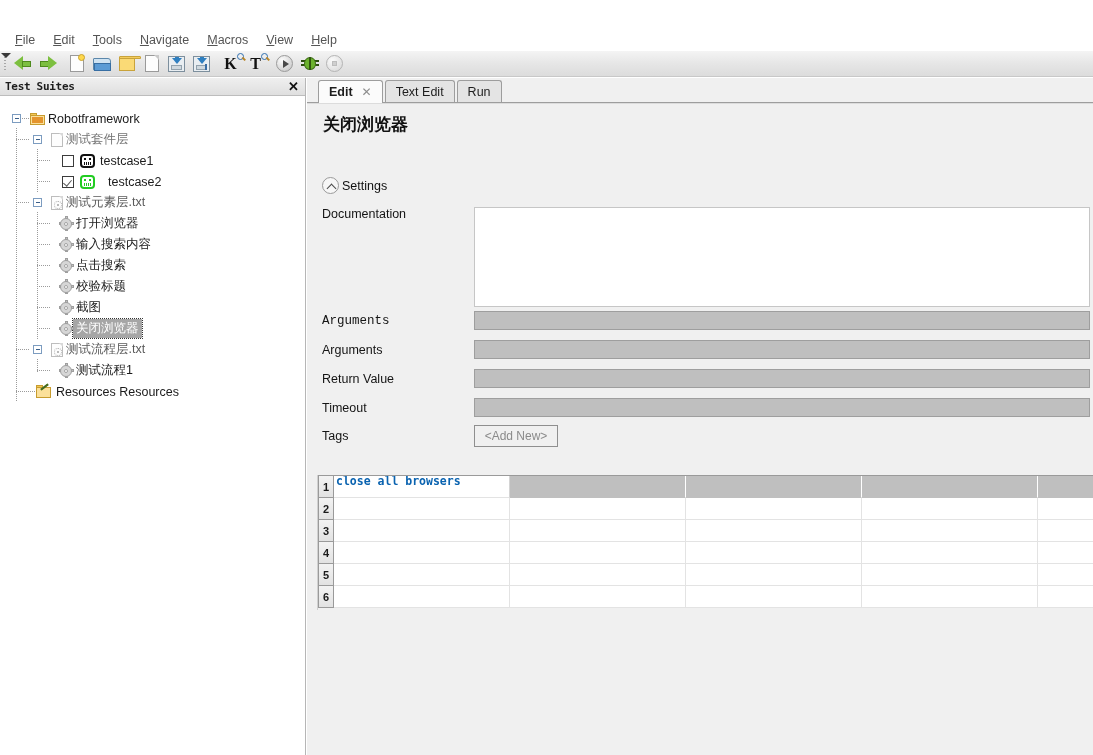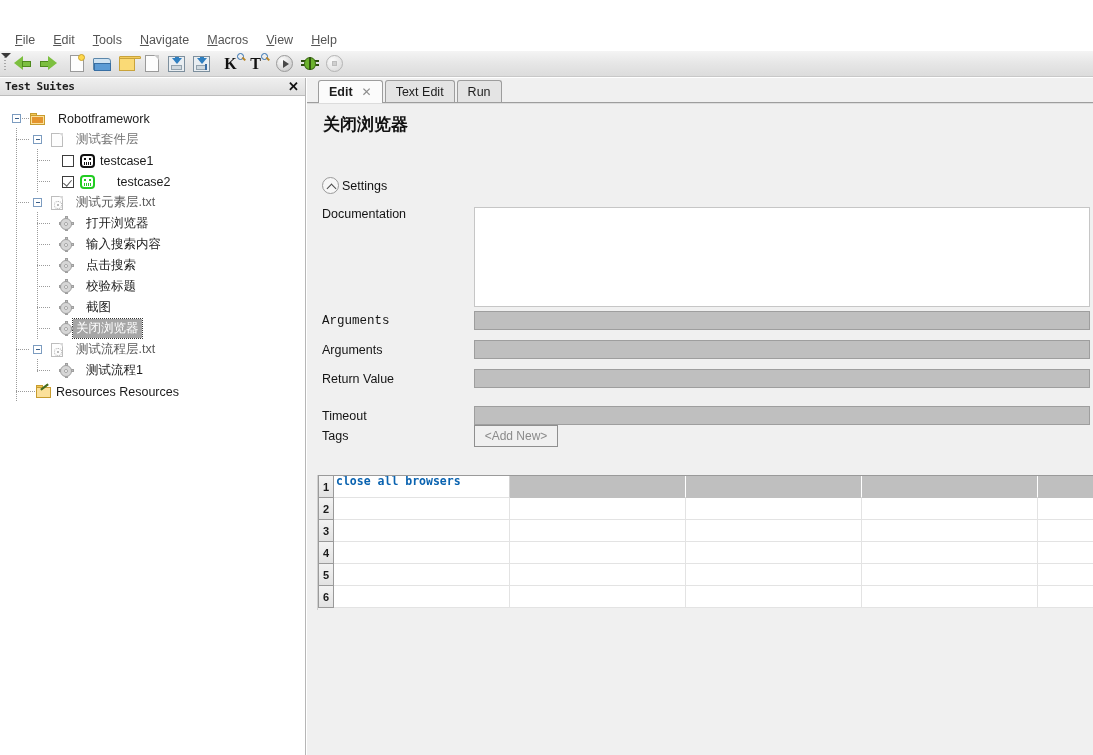--- a/index.html
+++ b/index.html
@@ -225,21 +225,21 @@
   }
   .tree-body {
     position: relative; width: 100%; height: 658px;
     background: #fff; overflow: hidden;
   }
   .tnode {
     position: absolute; height: 21px; display: flex; align-items: center;
     white-space: nowrap;
   }
   .tlabel {
-    font-size: 12.5px; color: #1b1b1b; padding-left: 13px;
+    font-size: 12.5px; color: #1b1b1b; padding-left: 3px;
   }
   .tlabel.sel {
     background: #a6a6a6; color: #ffffff;
     outline: 1px dotted #333; outline-offset: 0px;
     padding: 1px 3px 1px 3px;
   }
   
   .exp {
     width: 9px; height: 9px; border: 1px solid #7c9cc0; background: #fff;
     position: absolute; box-sizing: border-box;
@@ -620,21 +620,21 @@
       </div>
 
       <div class="tnode" style="left:62px; top:75px;">
         <span class="cbox checked"></span>
         <span style="width:6px;"></span>
         <span class="i-robot green">
             <span class="eye l"></span>
             <span class="eye r"></span>
             <span class="mouth"></span>
           </span>
-        <span class="tlabel" style="padding-left:22px;">testcase2</span>
+        <span class="tlabel" style="padding-left:13px;">testcase2</span>
       </div>
 
       <div class="tnode" style="left:51px; top:96px;">
         <span class="i-doc gear">
             <span class="fold"></span>
           </span>
         <span class="tlabel" style="color:#5a5a5a;">测试元素层.txt</span>
       </div>
 
       <div class="tnode" style="left:59px; top:117px;">
@@ -774,21 +774,21 @@
         <div class="frow" style="left:0; top:133px; align-items:center;">
           <span class="flabel">Arguments</span>
           <span class="finput" style="width:616px;"></span>
         </div>
 
         <div class="frow" style="left:0; top:162px; align-items:center;">
           <span class="flabel">Return Value</span>
           <span class="finput" style="width:616px;"></span>
         </div>
 
-        <div class="frow" style="left:0; top:191px; align-items:center;margin-top:8px;">
+        <div class="frow" style="left:0; top:191px; align-items:center;">
           <span class="flabel">Timeout</span>
           <span class="finput" style="width:616px;"></span>
         </div>
 
         <div class="frow" style="left:0; top:218px; align-items:center;">
           <span class="flabel">Tags</span>
           <span class="tagbtn">&lt;Add New&gt;</span>
         </div>
 
       </div>

